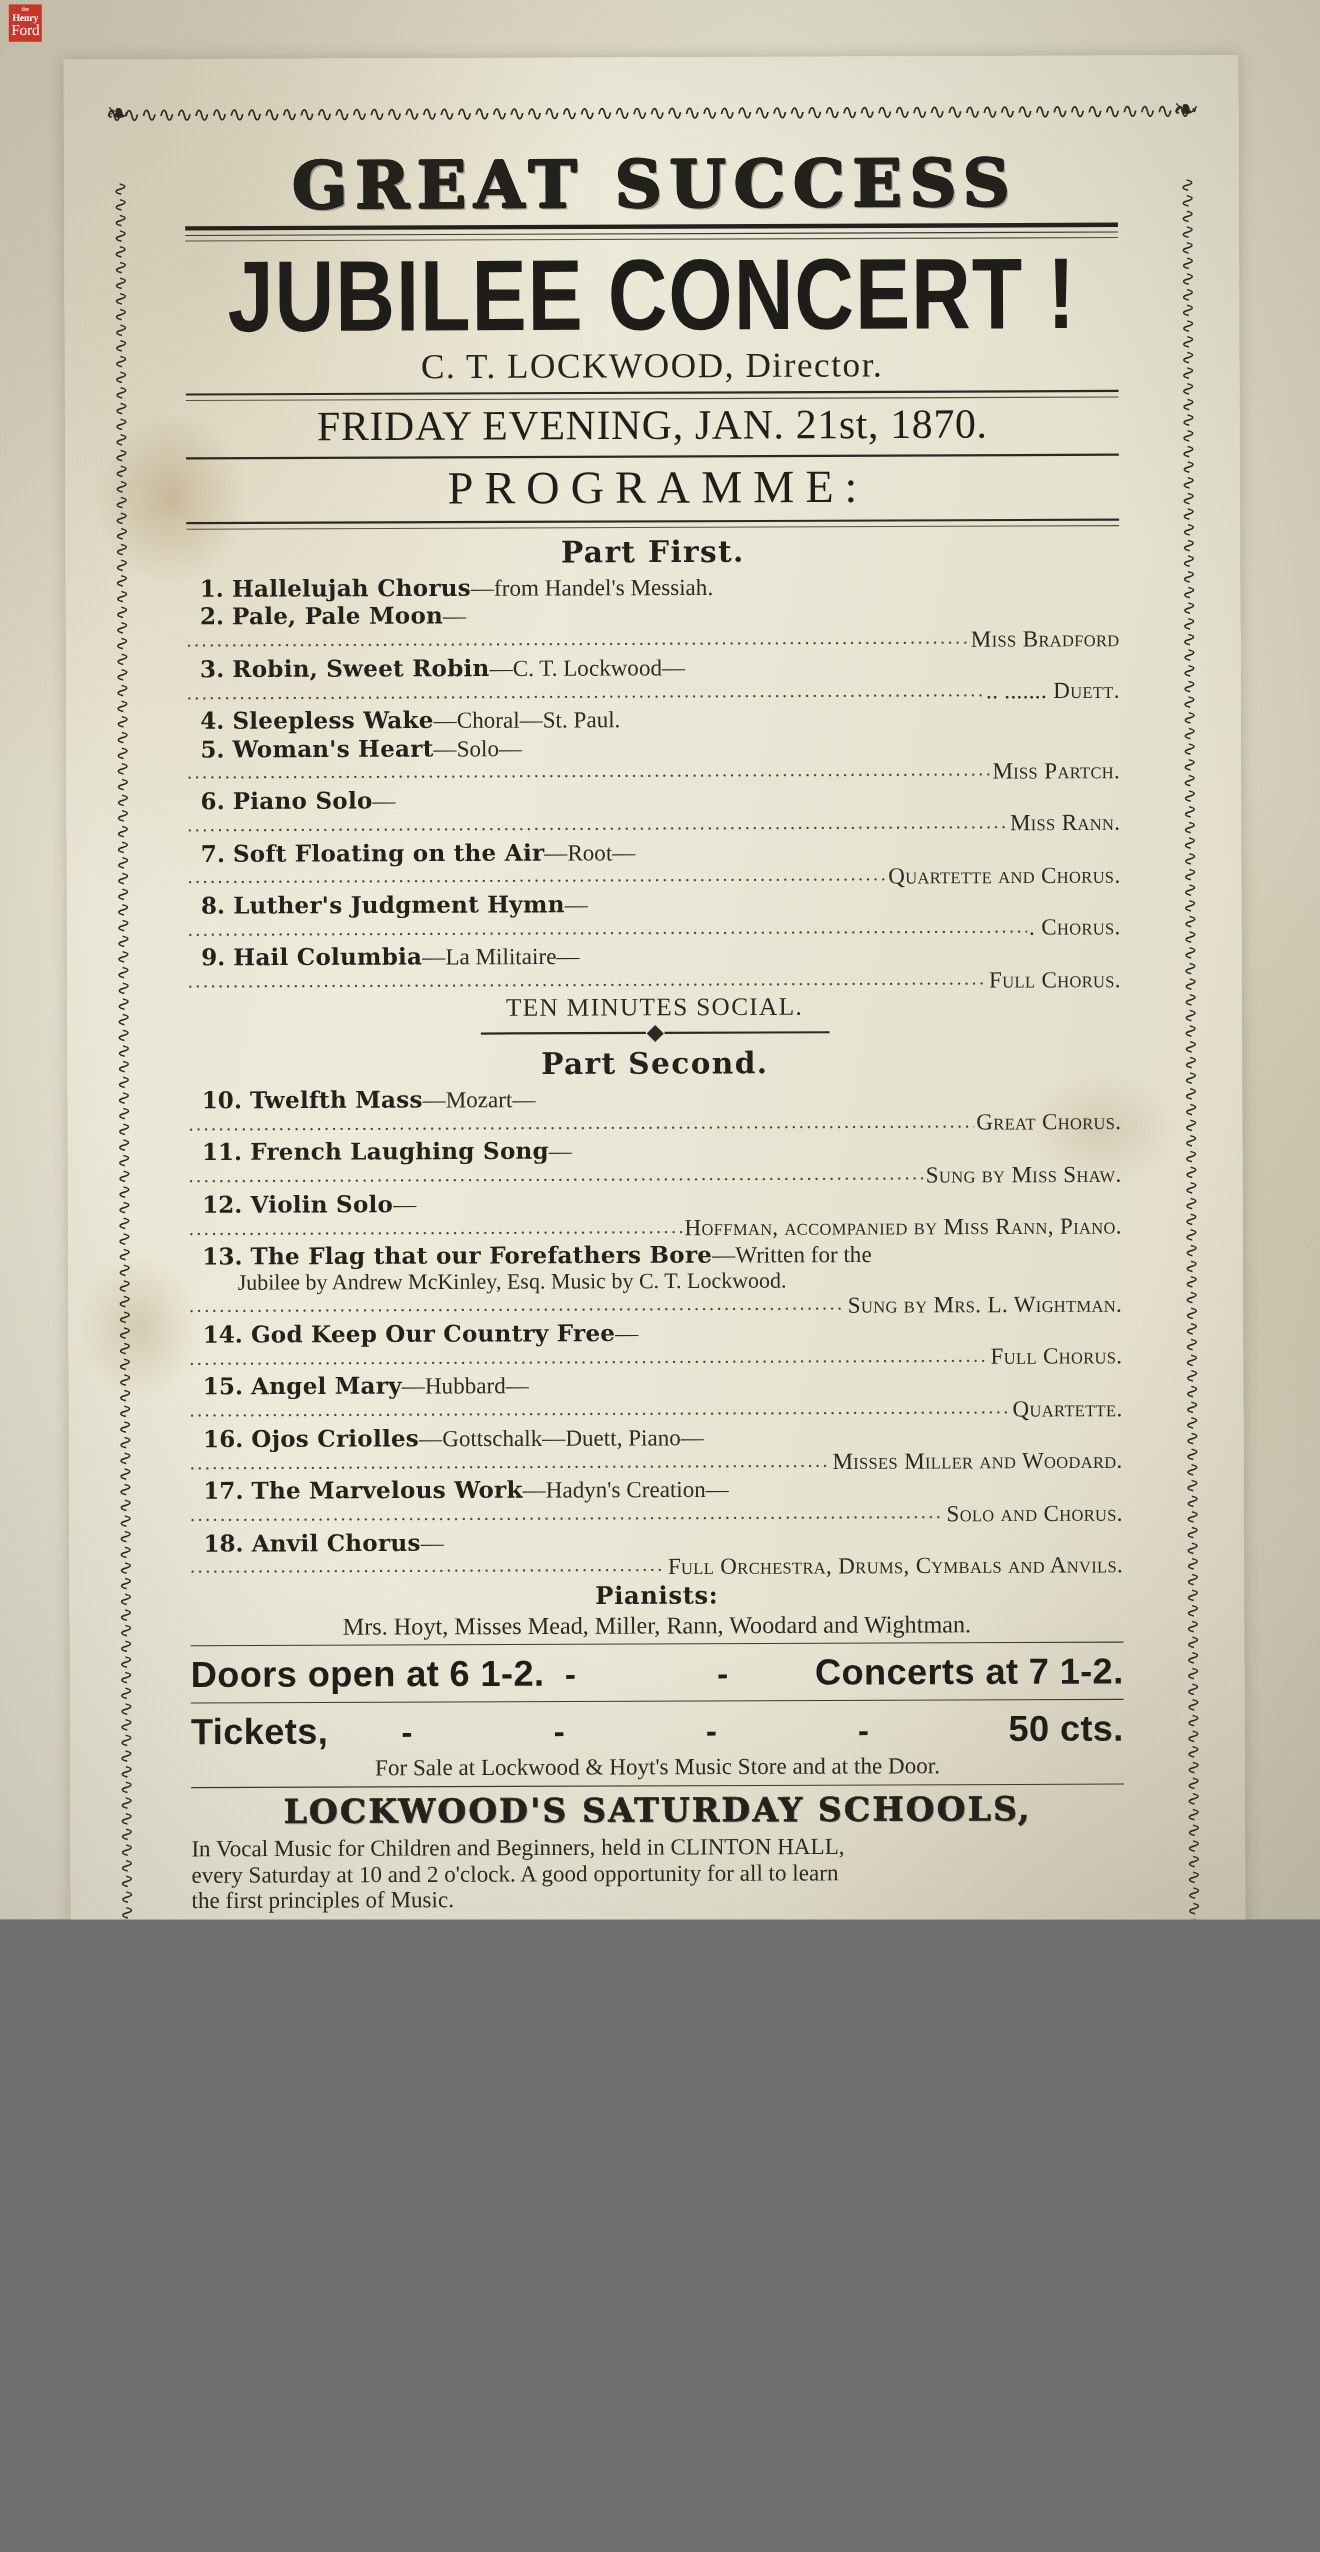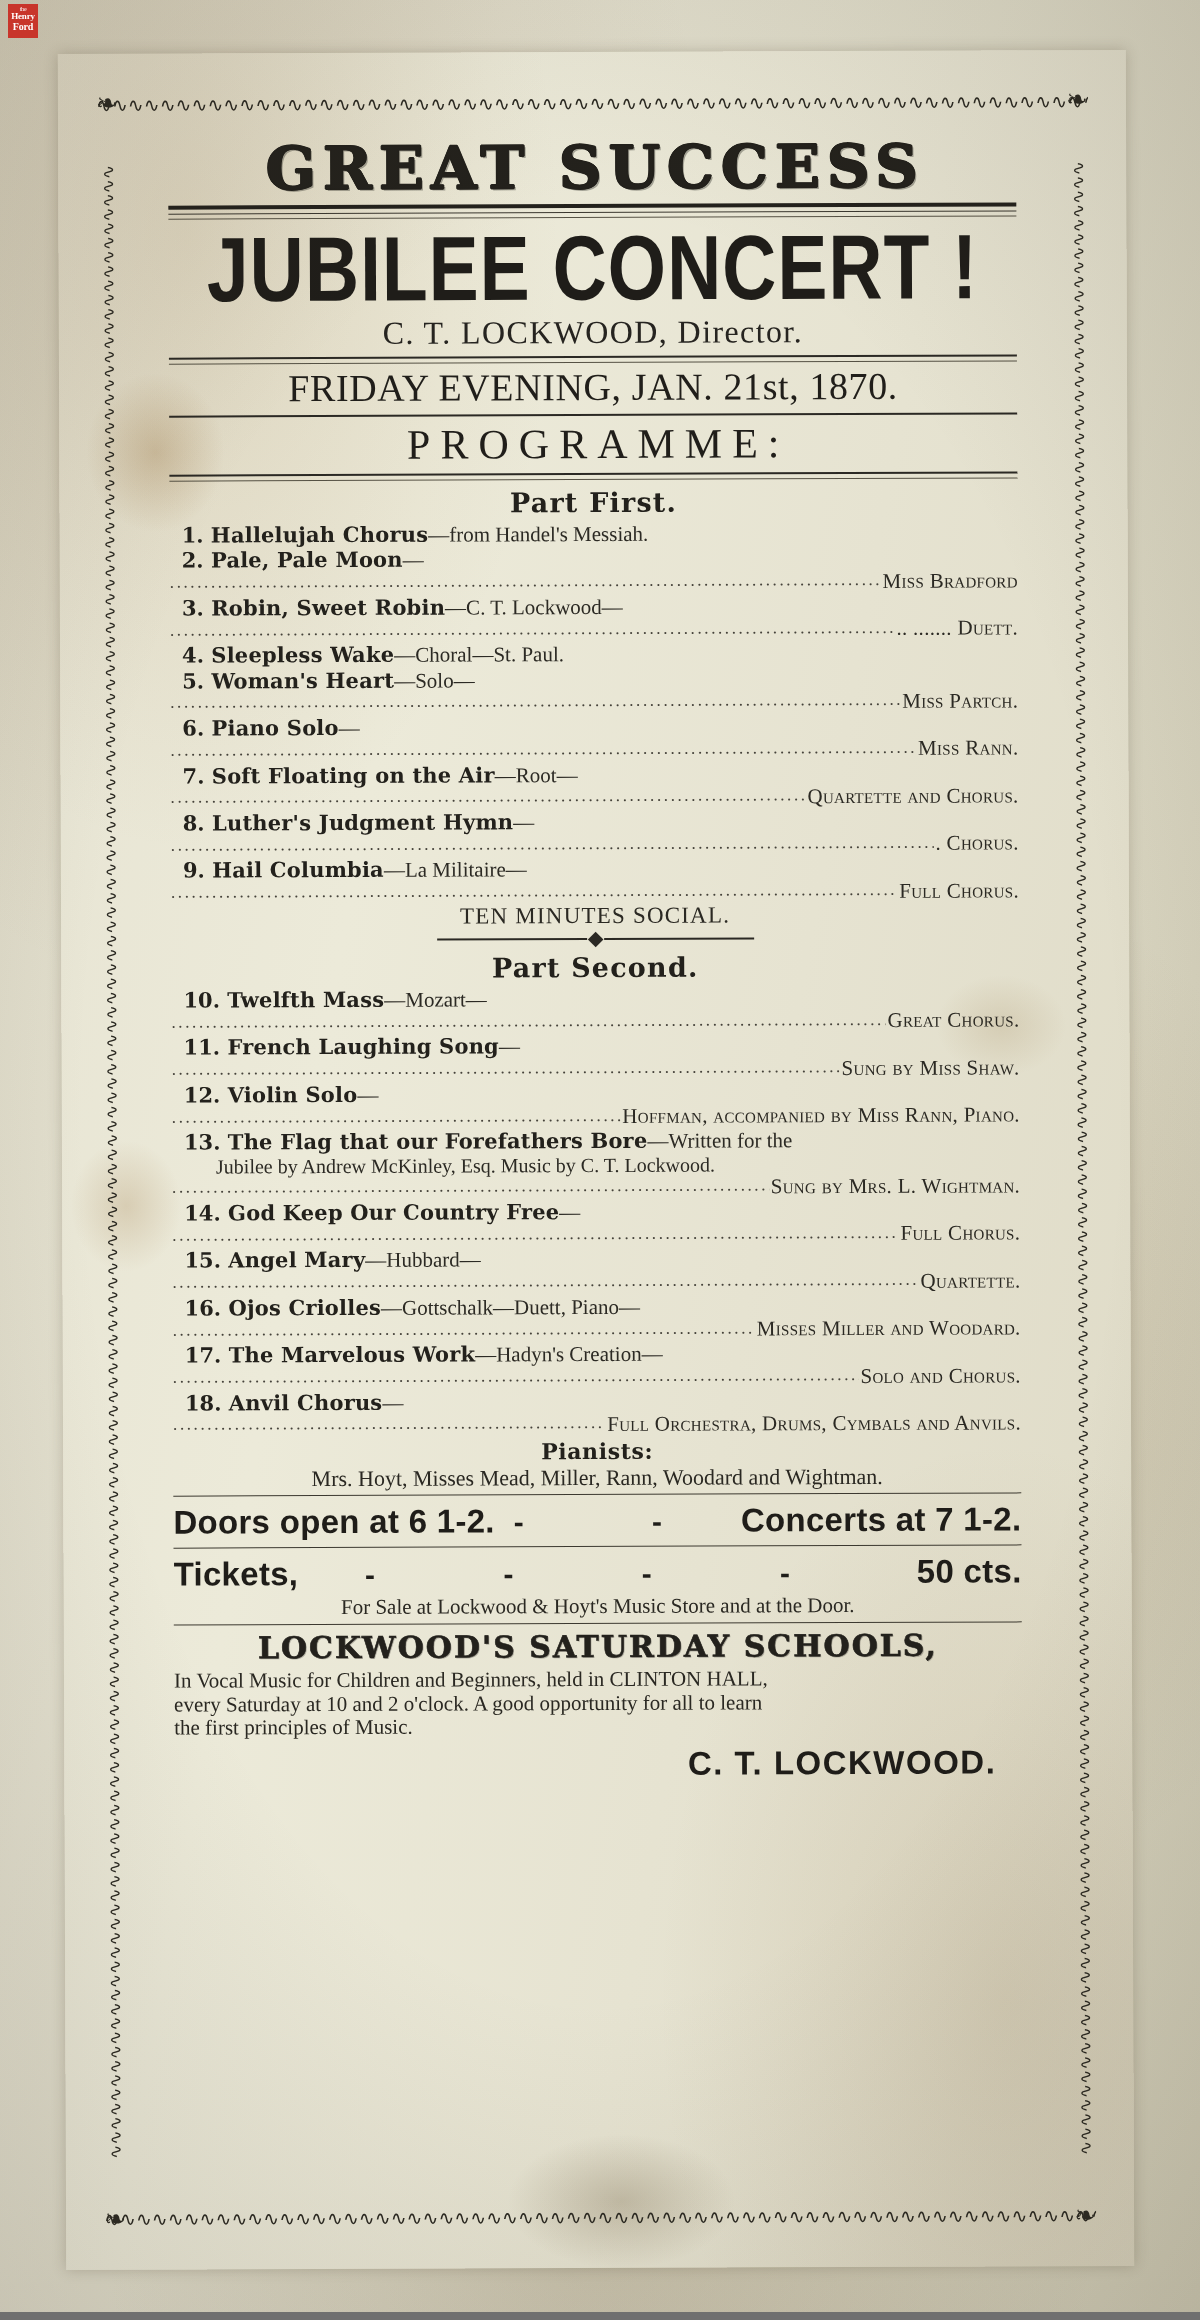--- a/index.html
+++ b/index.html
@@ -4,21 +4,21 @@
 <title>Jubilee Concert Programme Broadside</title>
 <style>
   html, body {
     margin: 0;
     padding: 0;
     background: #6f6f6f;
   }
   #page {
     position: relative;
     width: 1200px;
-    height: 2312px;
+    height: 1745px;
     background: #d8d6c7;
     overflow: hidden;
     font-family: "Liberation Serif", "DejaVu Serif", serif;
   }
   
   #paper-bg {
     position: absolute;
     inset: 0;
     background:
       radial-gradient(ellipse 60% 45% at 18% 12%, rgba(150,120,80,.18), rgba(150,120,80,0) 70%),
@@ -45,21 +45,21 @@
     font-size: 8px;
     line-height: 1.05;
     text-align: center;
     padding-top: 2px;
     box-sizing: border-box;
     letter-spacing: -.2px;
     z-index: 40;
   }
   #watermark .wm-the { font-size: 6px; display: block; }
   #watermark .wm-henry { font-size: 9px; display: block; font-weight: bold; }
-  #watermark .wm-ford { font-size: 10px; display: block; font-weight: bold; }
+  #watermark .wm-ford { font-size: 14px; display: block; font-weight: normal; }
 
   
   #sheet {
     position: absolute;
     left: 62px;
     top: 52px;
     width: 1068px;
     height: 2216px;
     background:
       radial-gradient(ellipse 50% 40% at 12% 8%, rgba(168,138,92,.20), rgba(168,138,92,0) 70%),

